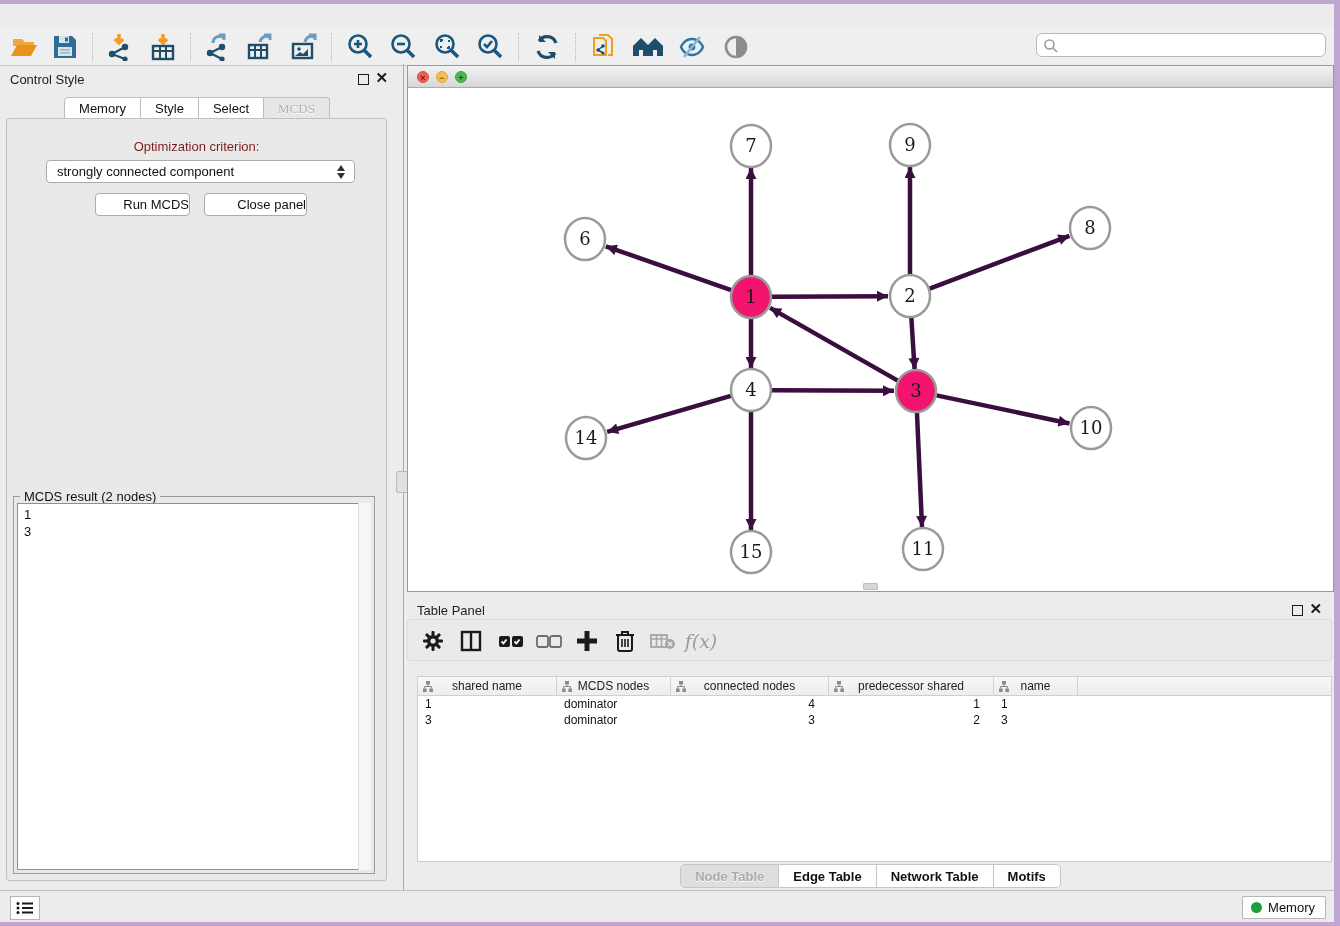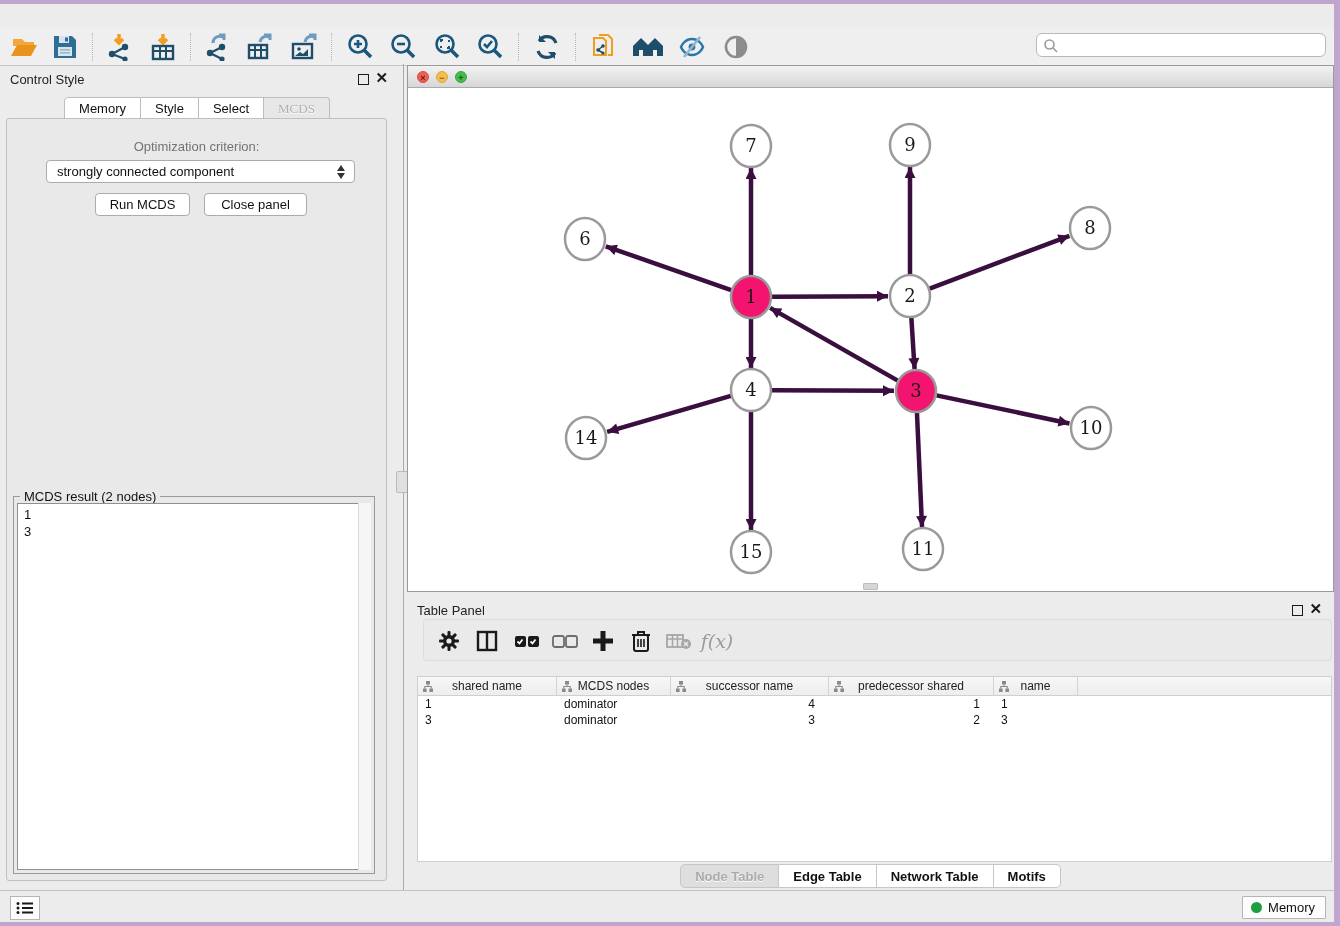--- a/index.html
+++ b/index.html
@@ -35,30 +35,30 @@
   .float-btn { position:absolute; top:10px; width:11px; height:11px; border:1.5px solid #1a1a1a; background:transparent; }
   .close-btn { position:absolute; top:5px; font-size:15px; font-weight:bold; color:#1a1a1a; line-height:18px; }
   .cp-tabs { position:absolute; left:0; right:0; top:33px; height:22px; text-align:center; }
   .tab { display:inline-block; height:22px; line-height:21px; padding:0 14px; font-size:13px;
     background:#fff; border:1px solid #bdbdbd; border-left:none; color:#111; vertical-align:top; }
   .tab:first-child { border-left:1px solid #bdbdbd; border-radius:4px 0 0 0; }
   .tab.last { border-radius:0 4px 0 0;font-family:Liberation Serif, serif; }
   .tab.disabled-active { background:#e7e7e7; color:#b0b0b0; text-shadow:0 1px 0 #fff; }
   .cp-body { position:absolute; left:6px; right:7px; top:54px; bottom:9px;
     background:#e9e9e9; border:1px solid #c0c0c0; border-radius:3px; }
-  .opt-label { position:absolute; left:0; right:0; top:20px; text-align:center; font-size:13px; color:#737373; }
+  .opt-label { position:absolute; left:0; right:0; top:20px; text-align:center; font-size:13px; color:#7f1d1d; }
   .criterion-select { position:absolute; left:39px; top:41px; width:309px; height:23px; background:#fff;
     border:1px solid #ababab; border-radius:4px; font-size:13px; line-height:21px; padding-left:10px; color:#111; }
   .stepper { position:absolute; right:8px; top:4px; width:9px; height:14px; }
   .stepper:before, .stepper:after { content:""; position:absolute; left:0; border-left:4.5px solid transparent;
     border-right:4.5px solid transparent; }
   .stepper:before { top:0; border-bottom:6px solid #333; }
   .stepper:after { bottom:0; border-top:6px solid #333; }
   .cp-btn { position:absolute; top:74px; height:23px; background:#fff; border:1px solid #ababab;
-    border-radius:4px; font-size:13px; text-align:center; line-height:21px; color:#111; }
+    border-radius:4px; font-size:13px; text-align:right; line-height:21px; color:#111; }
   .run-btn { left:88px; width:95px; }
   .closep-btn { left:197px; width:103px; }
   .result-box { position:absolute; left:6px; right:11px; top:377px; bottom:6px; border:1px solid #9a9a9a; }
   .result-legend { position:absolute; left:6px; top:-8px; background:#e9e9e9; padding:0 4px;
     font-size:13px; color:#111; }
   .result-area { position:absolute; left:3px; right:3px; top:6px; bottom:3px; background:#fff;
     border:1px solid #8f8f8f; font-size:13px; color:#111; padding:2px 6px; line-height:17px; white-space:pre-line; }
   .result-scroll { position:absolute; right:3px; top:6px; bottom:3px; width:13px;
     background:#f6f6f6; border-left:1px solid #ddd; }
 
@@ -77,21 +77,21 @@
   .dot-close { left:9px;  background:#ed5f54; border:1px solid #d94c41; }
   .dot-min   { left:28px; background:#f6bd4e; border:1px solid #dfa73c; color:rgba(90,60,0,.8);}
   .dot-max   { left:47px; background:#47ba4e; border:1px solid #3aa441; color:rgba(0,70,0,.8);}
   .net-title { position:absolute; left:0; right:0; top:3px; text-align:center; font-size:13px; color:#111; }
   .net-canvas { position:absolute; left:0; top:22px; width:925px; height:503px; background:#fff; }
   .h-grip { position:absolute; left:455px; bottom:1px; width:15px; height:7px;
     background:#d6d6d6; border:1px solid #bdbdbd; border-radius:1px; }
 
   
   .table-panel { position:absolute; left:407px; top:591px; width:927px; height:295px; }
-  .tp-toolbar { position:absolute; left:16px; right:2px; top:24px; height:42px;
+  .tp-toolbar { position:absolute; left:0; right:2px; top:24px; height:42px;
     background:#eaeaea; border:1px solid #dcdcdc; border-radius:3px; }
   .tp-icon { position:absolute; top:5px; width:34px; height:32px; display:flex; align-items:center; justify-content:center; }
   .tp-grayed { opacity:.45; }
   .fx { font-family:"DejaVu Serif", serif; font-style:italic; font-size:19px; color:#9a9a9a; }
   .node-table { position:absolute; left:10px; right:2px; top:81px; bottom:28px; background:#fff;
     border:1px solid #cfcfcf; }
   .nt-header { position:absolute; left:0; right:0; top:0; height:19px;
     background:linear-gradient(#f7f7f7,#ededed); border-bottom:1px solid #cfcfcf; }
   .nt-hcell { position:absolute; top:0; height:19px; border-right:1px solid #d3d3d3;
     font-size:12px; color:#222; text-align:center; line-height:19px; }
@@ -416,21 +416,21 @@
                 <rect x="3" y="0" width="4" height="3.5" fill="#8a8a8a"></rect>
                 <path d="M5 3.5v2M1.8 7.5v-2h6.4v2" stroke="#8a8a8a" stroke-width="1.1" fill="none"></path>
                 <rect x="0" y="7.5" width="3.6" height="3.5" fill="#8a8a8a"></rect>
                 <rect x="6.4" y="7.5" width="3.6" height="3.5" fill="#8a8a8a"></rect>
               </svg><span>MCDS nodes</span></div>
             <div class="nt-hcell" style="left: 253px; width: 158px;"><svg width="10" height="11" viewBox="0 0 10 11">
                 <rect x="3" y="0" width="4" height="3.5" fill="#8a8a8a"></rect>
                 <path d="M5 3.5v2M1.8 7.5v-2h6.4v2" stroke="#8a8a8a" stroke-width="1.1" fill="none"></path>
                 <rect x="0" y="7.5" width="3.6" height="3.5" fill="#8a8a8a"></rect>
                 <rect x="6.4" y="7.5" width="3.6" height="3.5" fill="#8a8a8a"></rect>
-              </svg><span>successor name</span></div>
+              </svg><span>connected nodes</span></div>
             <div class="nt-hcell" style="left: 411px; width: 165px;"><svg width="10" height="11" viewBox="0 0 10 11">
                 <rect x="3" y="0" width="4" height="3.5" fill="#8a8a8a"></rect>
                 <path d="M5 3.5v2M1.8 7.5v-2h6.4v2" stroke="#8a8a8a" stroke-width="1.1" fill="none"></path>
                 <rect x="0" y="7.5" width="3.6" height="3.5" fill="#8a8a8a"></rect>
                 <rect x="6.4" y="7.5" width="3.6" height="3.5" fill="#8a8a8a"></rect>
               </svg><span>predecessor shared</span></div>
             <div class="nt-hcell" style="left: 576px; width: 84px;"><svg width="10" height="11" viewBox="0 0 10 11">
                 <rect x="3" y="0" width="4" height="3.5" fill="#8a8a8a"></rect>
                 <path d="M5 3.5v2M1.8 7.5v-2h6.4v2" stroke="#8a8a8a" stroke-width="1.1" fill="none"></path>
                 <rect x="0" y="7.5" width="3.6" height="3.5" fill="#8a8a8a"></rect>

